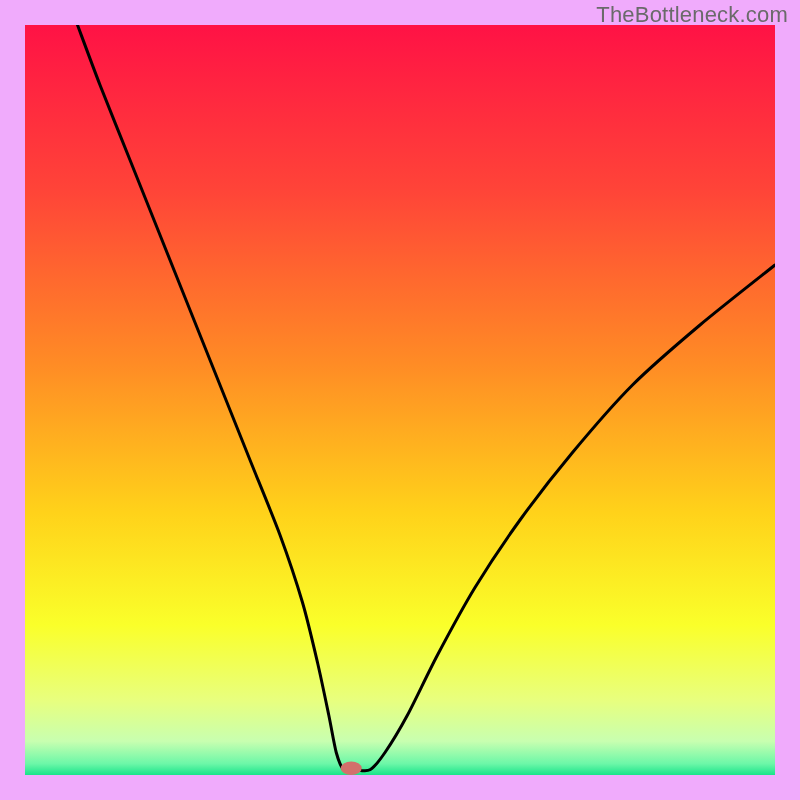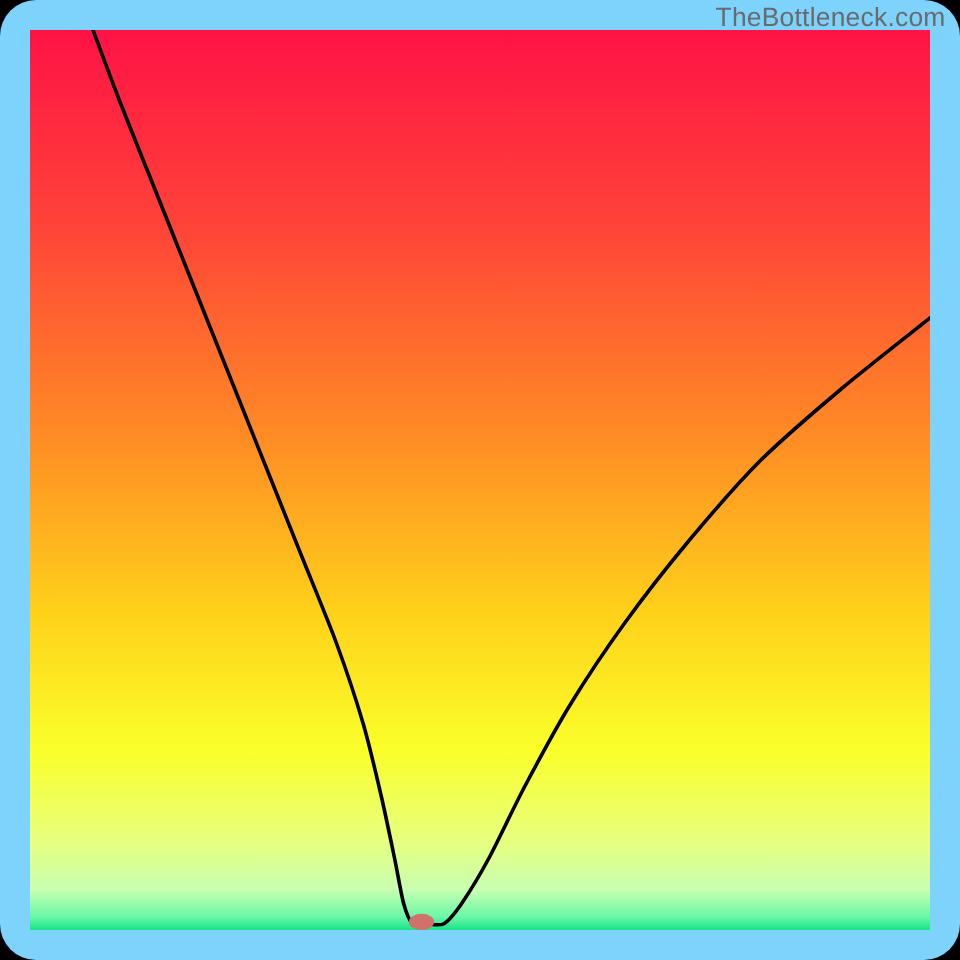--- a/index.html
+++ b/index.html
@@ -10,22 +10,21 @@
     background: #000000;
     overflow: hidden;
     font-family: Arial, Helvetica, sans-serif;
   }
   .frame {
     position: absolute;
     left: 0;
     top: 0;
     width: 800px;
     height: 800px;
-    background: #7dd3fc;
-    border-radius: 30px;
+    background: #f0abfc;
   }
   .watermark {
     position: absolute;
     top: 2px;
     right: 12px;
     color: #6a6a6a;
     font-size: 22px;
     font-weight: 500;
     letter-spacing: 0.2px;
     user-select: none;

